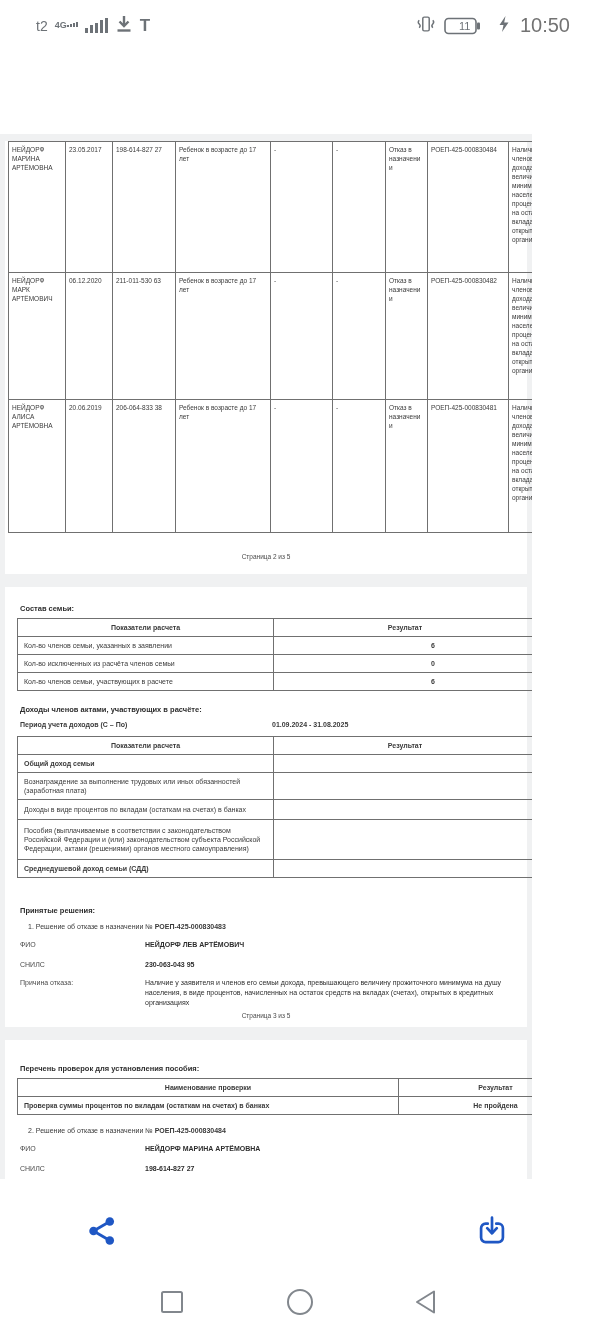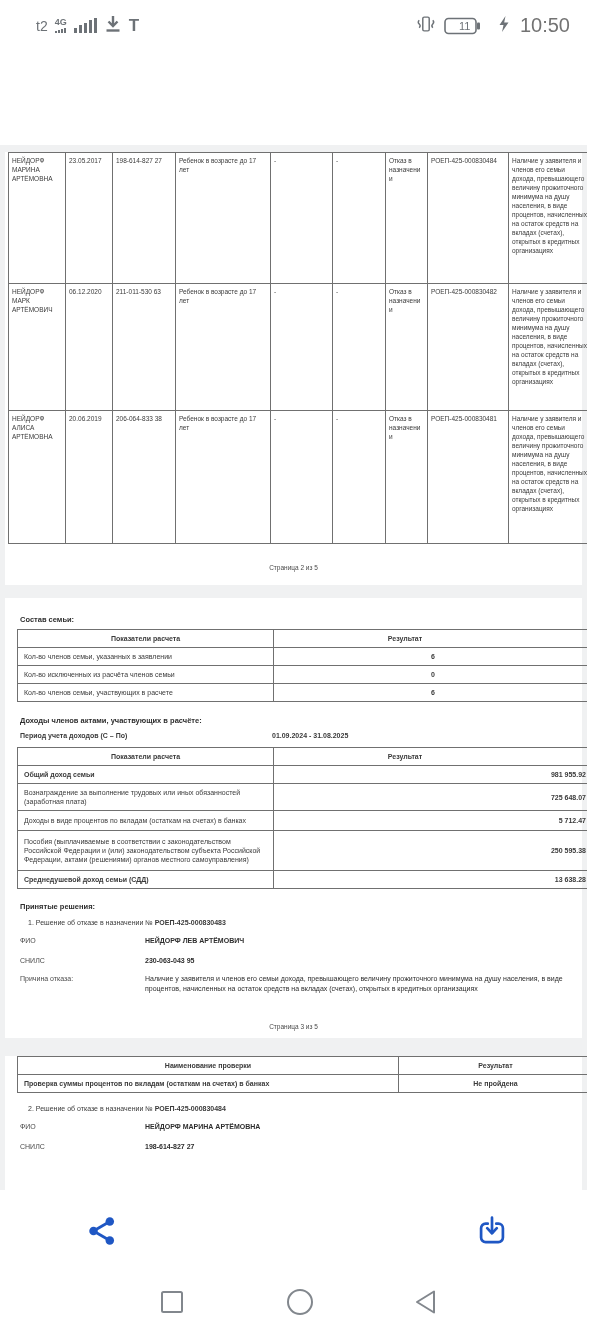--- a/index.html
+++ b/index.html
@@ -5,40 +5,40 @@
   html,body{margin:0;padding:0;background:#fff;}
   *{box-sizing:border-box;}
   #screen{width:600px;height:1332px;position:relative;background:#fff;overflow:hidden;
     font-family:"Liberation Sans","DejaVu Sans",sans-serif;color:#3a3a3a;}
 
   
   .statusbar{height:45px;display:flex;align-items:center;justify-content:space-between;
     padding:6px 30px 0 36px;color:#6d7277;}
   .sb-left,.sb-right{display:flex;align-items:center;gap:7px;}
   .sb-carrier{font-size:14px;}
-  .sb-4g{display:flex;flex-direction:column;align-items:flex-start;line-height:1;}
+  .sb-4g{display:flex;flex-direction:row;align-items:flex-start;line-height:1;}
   .sb-4g .g{font-size:9px;font-weight:bold;}
   .minibars{display:flex;align-items:flex-end;gap:1px;height:5px;margin-top:1px;}
   .minibars i{display:block;width:2px;background:#6d7277;}
   .bars{display:flex;align-items:flex-end;gap:2px;height:15px;}
   .bars i{display:block;width:3px;background:#6d7277;}
   .sb-T{font-size:17px;font-weight:bold;color:#6d7277;}
   .sb-time{font-size:20px;color:#737373;margin-left:3px;}
 
   
   .header{height:100px;position:relative;background:#fff;box-shadow:0 2px 5px rgba(0,0,0,.13);
     z-index:5;}
   .back-btn{position:absolute;left:24px;top:84px;width:32px;height:32px;display:flex;
     align-items:center;justify-content:center;cursor:pointer;}
   .hd-title{position:absolute;left:80px;top:62px;font-size:25px;font-weight:bold;color:#2e2e2e;
     white-space:nowrap;}
   .hd-sub{position:absolute;left:81px;top:104px;font-size:17px;color:#8b9097;}
 
   
-  .docarea{position:absolute;top:145px;left:0;width:587px;height:1045px;background:#f0f1f2;
+  .docarea{position:absolute;top:134px;left:0;width:532px;height:1045px;background:#f0f1f2;
     overflow:hidden;}
   .page{background:#fff;margin:0 5px;position:relative;}
   .pgap{height:13px;}
   .pfooter{position:absolute;left:0;right:0;text-align:center;font-size:6.5px;color:#4a4a4a;}
 
   
   .bigtable{border-collapse:collapse;table-layout:fixed;width:584px;margin:7px 0 0 3px;}
   .bigtable td{border:1px solid #707070;vertical-align:top;font-size:6.5px;line-height:9px;
     padding:3px 3px;color:#3a3a3a;word-wrap:break-word;}
 
@@ -252,21 +252,21 @@
           <td class="lbl-ind2">Пособия (выплачиваемые в соответствии с законодательством Российской Федерации и (или) законодательством субъекта Российской Федерации, актами (решениями) органов местного самоуправления)</td>
           <td class="res-right">250 595.38</td>
         </tr>
         <tr style="height:16px;">
           <td class="bold">Среднедушевой доход семьи (СДД)</td>
           <td class="res-right">13 638.28</td>
         </tr>
       </tbody>
         </table>
 
-      <div class="dochead" style="margin-top:13px;">Принятые решения:</div>
+      <div class="dochead" style="margin-top:28px;">Принятые решения:</div>
       <div class="numline">
         <span>1. Решение об отказе в назначении №</span><b>РОЕП-425-000830483</b>
       </div>
       <div class="kv">
         <span class="k">ФИО</span>
         <span class="v">НЕЙДОРФ ЛЕВ АРТЁМОВИЧ</span>
       </div>
       <div class="kv">
         <span class="k">СНИЛС</span>
         <span class="v">230-063-043 95</span>
@@ -275,20 +275,21 @@
         <span class="k">Причина отказа:</span>
         <span class="v reg" style="width:420px;">Наличие у заявителя и членов его семьи дохода, превышающего величину прожиточного минимума на душу населения, в виде процентов, начисленных на остаток средств на вкладах (счетах), открытых в кредитных организациях</span>
       </div>
 
       <div class="pfooter" style="bottom:8px;">Страница 3 из 5</div>
     </div>
 
     <div class="pgap"></div>
 
     <div class="page" style="height:200px;">
+      <div class="dochead" style="padding-top:24px;">Перечень проверок для установления пособия:</div>
       <table class="stable" style="margin-top:5px;">
         <colgroup>
             <col style="width:381px">
             <col style="width:194px">
           </colgroup>
         <tbody>
             <tr style="height:15px;">
           <td class="hcell">Наименование проверки</td>
           <td class="hcell">Результат</td>
         </tr>

